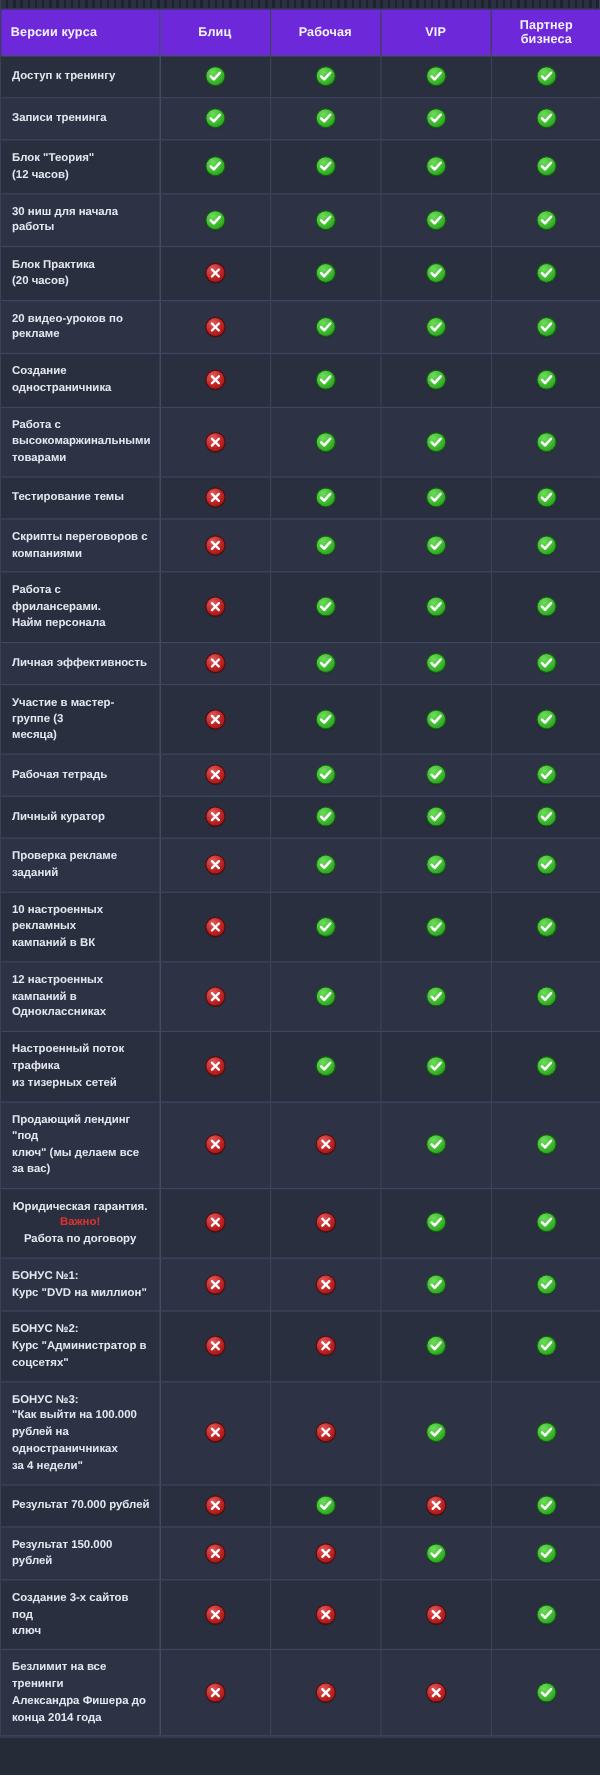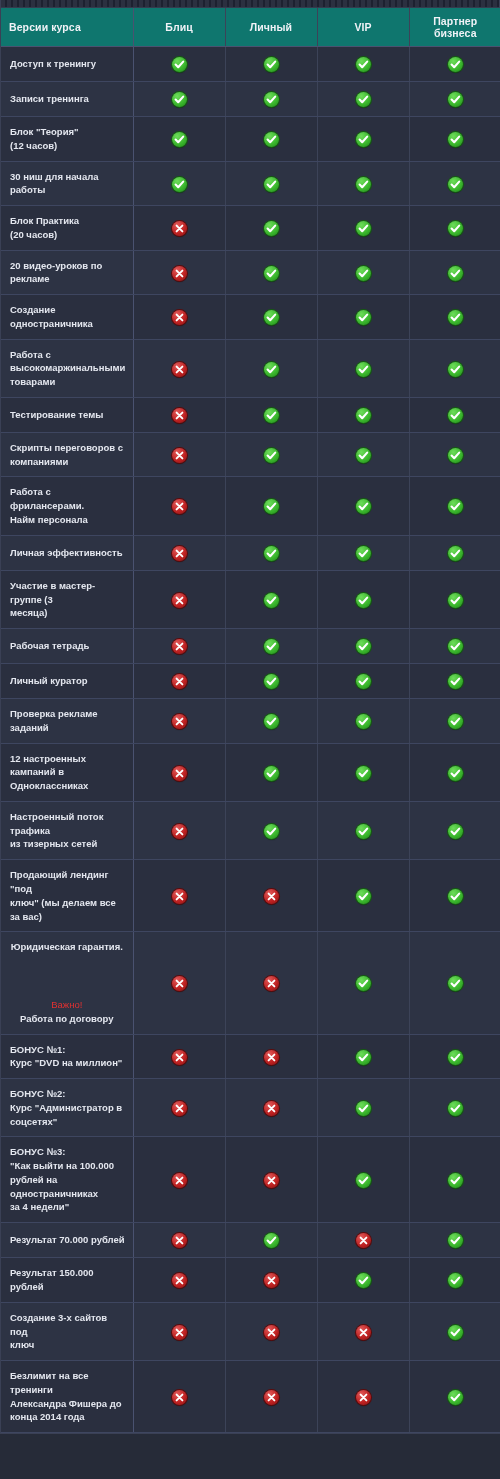--- a/index.html
+++ b/index.html
@@ -44,21 +44,21 @@
 
   table.cmp col.c-feature { width: 132px; }
   table.cmp col.c-plan { width: 92px; }
 
   thead th {
     font-size: 10.5px;
     font-weight: bold;
     color: #f0f2f7;
     padding: 7px 8px;
     text-align: center;
-    background: #0f766e;
+    background: #6d28d9;
     border-bottom: 1px solid #4a5270;
     border-right: 1px solid #3c4358;
     letter-spacing: .1px;
   }
   thead th.feature-head {
     text-align: left;
     border-right: 1px solid #4a5270;
   }
   thead th:last-child { border-right: none; margin-top: 38px; }
 
@@ -76,21 +76,21 @@
   td.feature {
     font-size: 9.5px;
     line-height: 1.45;
     color: #e4e7ef;
     padding: 8px 7px 8px 9px;
     text-align: left;
     border-right: 1px solid #4a5270;
     font-weight: bold;
   }
   td.feature.center { text-align: center; padding-left: 7px; }
-  td.feature .important { color: #e03131; display: block; font-weight: normal; margin-top: 44px; }
+  td.feature .important { color: #e03131; display: block; font-weight: bold; }
 
   td.mark {
     text-align: center;
     padding: 8px 0;
   }
 
   .ico {
     display: inline-block;
     width: 15px;
     height: 15px;
@@ -118,21 +118,21 @@
       <col class="c-feature">
       <col class="c-plan">
         <col class="c-plan">
         <col class="c-plan">
         <col class="c-plan">
     </colgroup>
     <thead>
       <tr>
         <th class="feature-head">Версии курса</th>
         <th>Блиц</th>
-        <th>Личный</th>
+        <th>Рабочая</th>
         <th>VIP</th>
         <th>Партнер бизнеса</th>
       </tr>
     </thead>
     <tbody id="table-body">
         <tr>
           <td class="feature">Доступ к тренингу</td>
           <td class="mark"><span class="ico yes"><svg width="15" height="15" viewBox="0 0 15 15">
                 <path d="M3.6 7.6 L6.2 10.2 L11.2 4.6" stroke="#ffffff" stroke-width="2.1" stroke-linecap="round" stroke-linejoin="round" fill="none"></path>
               </svg></span></td>
@@ -365,20 +365,35 @@
                 <path d="M3.6 7.6 L6.2 10.2 L11.2 4.6" stroke="#ffffff" stroke-width="2.1" stroke-linecap="round" stroke-linejoin="round" fill="none"></path>
               </svg></span></td>
           <td class="mark"><span class="ico yes"><svg width="15" height="15" viewBox="0 0 15 15">
                 <path d="M3.6 7.6 L6.2 10.2 L11.2 4.6" stroke="#ffffff" stroke-width="2.1" stroke-linecap="round" stroke-linejoin="round" fill="none"></path>
               </svg></span></td>
           <td class="mark"><span class="ico yes"><svg width="15" height="15" viewBox="0 0 15 15">
                 <path d="M3.6 7.6 L6.2 10.2 L11.2 4.6" stroke="#ffffff" stroke-width="2.1" stroke-linecap="round" stroke-linejoin="round" fill="none"></path>
               </svg></span></td>
         </tr>
         <tr>
+          <td class="feature">10 настроенных рекламных<br>кампаний в ВК</td>
+          <td class="mark"><span class="ico no"><svg width="15" height="15" viewBox="0 0 15 15">
+                <path d="M4.6 4.6 L10.4 10.4 M10.4 4.6 L4.6 10.4" stroke="#ffffff" stroke-width="1.9" stroke-linecap="round" fill="none"></path>
+              </svg></span></td>
+          <td class="mark"><span class="ico yes"><svg width="15" height="15" viewBox="0 0 15 15">
+                <path d="M3.6 7.6 L6.2 10.2 L11.2 4.6" stroke="#ffffff" stroke-width="2.1" stroke-linecap="round" stroke-linejoin="round" fill="none"></path>
+              </svg></span></td>
+          <td class="mark"><span class="ico yes"><svg width="15" height="15" viewBox="0 0 15 15">
+                <path d="M3.6 7.6 L6.2 10.2 L11.2 4.6" stroke="#ffffff" stroke-width="2.1" stroke-linecap="round" stroke-linejoin="round" fill="none"></path>
+              </svg></span></td>
+          <td class="mark"><span class="ico yes"><svg width="15" height="15" viewBox="0 0 15 15">
+                <path d="M3.6 7.6 L6.2 10.2 L11.2 4.6" stroke="#ffffff" stroke-width="2.1" stroke-linecap="round" stroke-linejoin="round" fill="none"></path>
+              </svg></span></td>
+        </tr>
+        <tr>
           <td class="feature">12 настроенных кампаний в<br>Одноклассниках</td>
           <td class="mark"><span class="ico no"><svg width="15" height="15" viewBox="0 0 15 15">
                 <path d="M4.6 4.6 L10.4 10.4 M10.4 4.6 L4.6 10.4" stroke="#ffffff" stroke-width="1.9" stroke-linecap="round" fill="none"></path>
               </svg></span></td>
           <td class="mark"><span class="ico yes"><svg width="15" height="15" viewBox="0 0 15 15">
                 <path d="M3.6 7.6 L6.2 10.2 L11.2 4.6" stroke="#ffffff" stroke-width="2.1" stroke-linecap="round" stroke-linejoin="round" fill="none"></path>
               </svg></span></td>
           <td class="mark"><span class="ico yes"><svg width="15" height="15" viewBox="0 0 15 15">
                 <path d="M3.6 7.6 L6.2 10.2 L11.2 4.6" stroke="#ffffff" stroke-width="2.1" stroke-linecap="round" stroke-linejoin="round" fill="none"></path>
               </svg></span></td>

